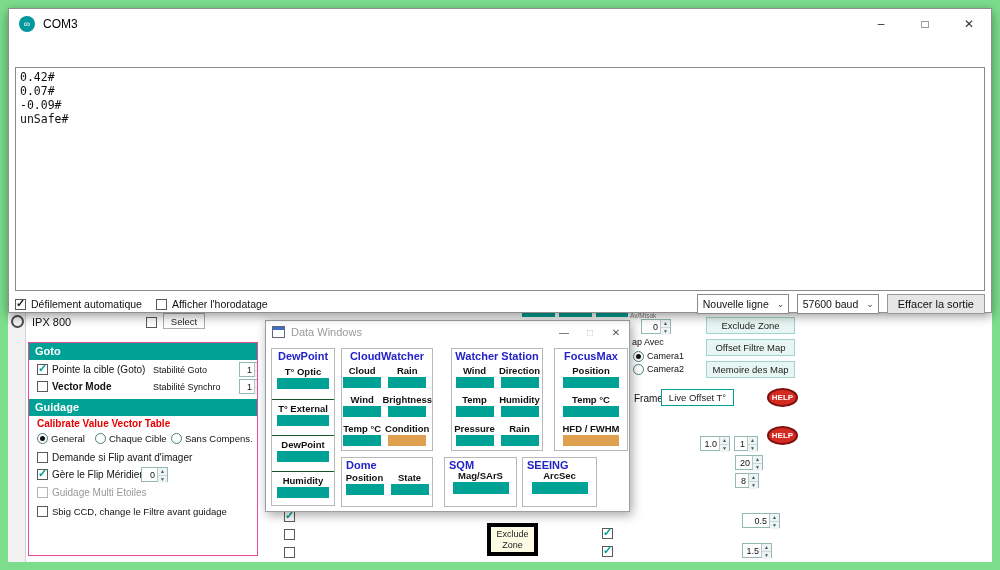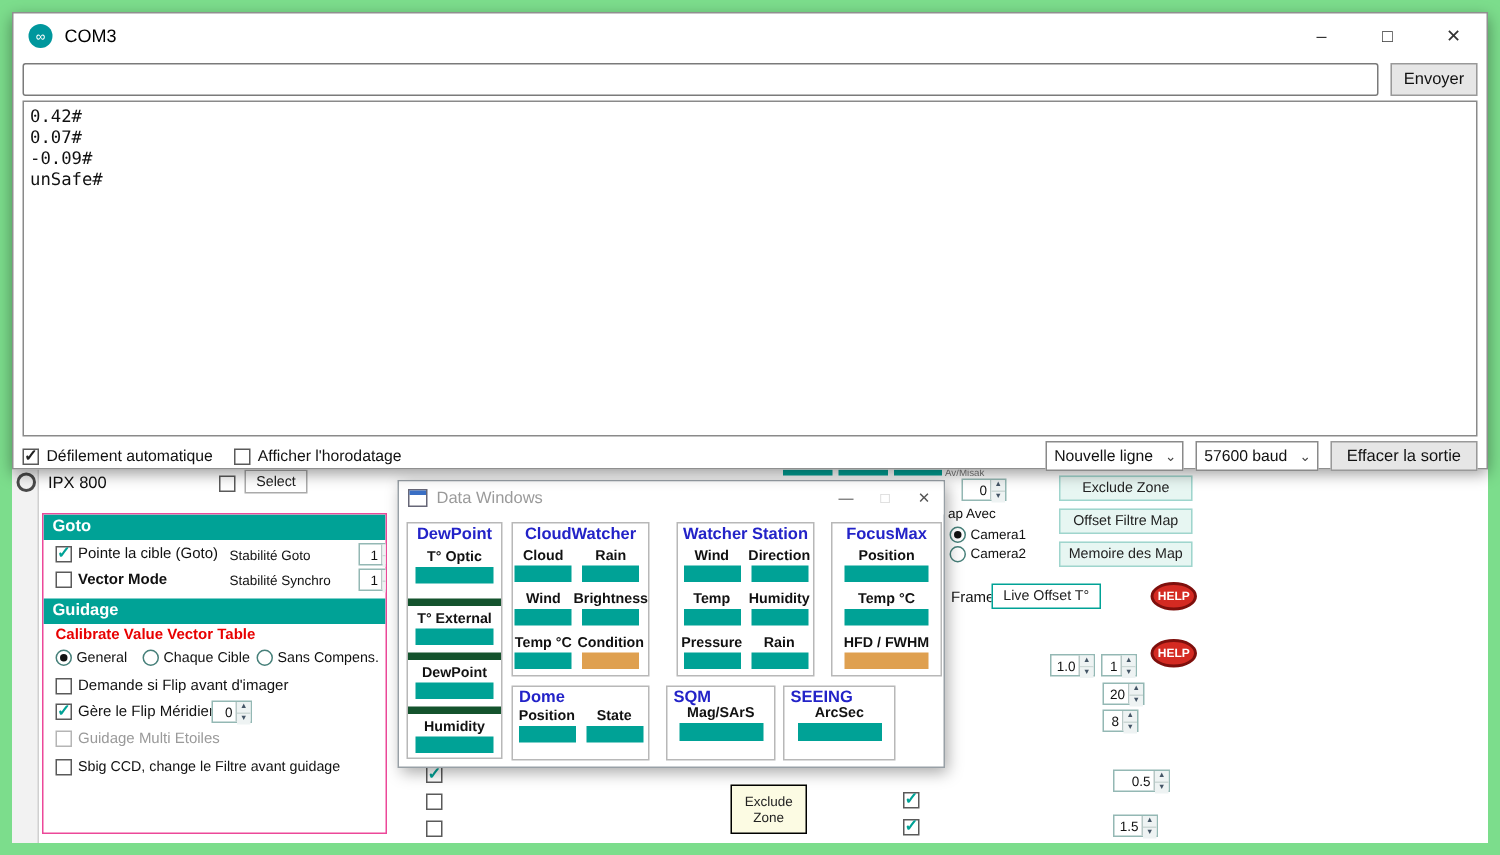--- a/index.html
+++ b/index.html
@@ -34,21 +34,21 @@
   .pl.small { font-size:9px; }
   .pl.red { color:#e80000; font-weight:bold; font-size:10px;text-align:right; }
   .pl.gray { color:#9a9a9a; }
   .pl.bold { font-weight:bold; }
 
   .cyanbtn { position:absolute; width:89px; height:17px; background:#e7f6f2; border:1px solid #9fd5cd; font-size:9.5px; color:#222; display:flex; align-items:center; justify-content:center; z-index:1; white-space:nowrap; }
   .whitebtn { position:absolute; background:#fff; border:1px solid #00a296; font-size:9.5px; color:#222; display:flex; align-items:center; justify-content:center; z-index:1; }
   .help { position:absolute; width:31px; height:19px; background:#d42a22; border:2px solid #7e0f0c; border-radius:50%; color:#fff; font-size:8px; font-weight:bold; display:flex; align-items:center; justify-content:center; z-index:1; }
   .tealtxt { color:#00a296; font-weight:bold; font-size:9px; }
   .sliver { position:absolute; height:4px; background:#00a296; z-index:1; }
-  #cream-btn { position:absolute; left:487px; top:523px; width:51px; height:33px; background:#fcfbe3; border:1px solid #000000; font-size:9px; color:#222; display:flex; align-items:center; justify-content:center; text-align:center; white-space:pre-line; line-height:11px; z-index:1; }
+  #cream-btn { position:absolute; left:487px; top:523px; width:51px; height:33px; background:#fcfbe3; border:4px solid #000000; font-size:9px; color:#222; display:flex; align-items:center; justify-content:center; text-align:center; white-space:pre-line; line-height:11px; z-index:1; }
 
   
   #dark-panel { position:absolute; left:808px; top:305px; width:184px; height:257px; background:#0e0e0e; z-index:1; }
   #half-ring { position:absolute; left:98px; top:6px; width:44px; height:22px; border:5px solid #7d7d7d; border-bottom:none; border-radius:22px 22px 0 0; }
   #dt-header { position:absolute; left:6px; top:82px; width:172px; height:20px; background:#151515; border-bottom:1px solid #222; color:#30d030; font-weight:bold; font-size:11.5px; line-height:20px; padding-left:4px; }
   #cal { position:absolute; left:12px; top:112px; width:30px; height:27px; background:#f2f2f2; border-radius:3px; }
   #cal .top { position:absolute; left:4px; top:3px; right:4px; height:3px; background:#2a2a2a; }
   #cal .grid { position:absolute; left:4px; top:9px; width:22px; height:14px; display:grid; grid-template-columns:repeat(4,1fr); grid-auto-rows:1fr; gap:1px; }
   #cal .grid span { background:#2a2a2a; }
   #clk { position:absolute; left:10px; top:160px; width:27px; height:27px; background:#f2f2f2; border-radius:50%; }
@@ -65,21 +65,21 @@
   .dlg-ctrl { width:26px; height:22px; display:flex; align-items:center; justify-content:center; font-size:10px; color:#555; }
   .dlg-ctrl.dis { color:#c8c8c8; }
   #dlg-ctrls { margin-left:auto; display:flex; }
 
   .grp { position:absolute; border:1px solid #b8b8b8; background:#fff; }
   .gtitle { text-align:center; color:#2323c8; font-weight:bold; font-size:11px; padding-top:1px; height:14px; }
   .gtitle.left { text-align:left; padding-left:4px; font-size:11px; height:12px; }
   .lbl { font-size:9.5px; font-weight:bold; color:#111; text-align:center; white-space:nowrap; overflow:hidden; }
   .sw { height:11px; margin:1px auto 2px; background:#00a296; }
   .sw.orange { background:#dfa050; }
-  .stack-item { height:36px; border-top:5px solid #14532d; padding-top:3px; }
+  .stack-item { height:36px; border-top:1px solid #14532d; padding-top:3px; }
   .stack-item.first { border-top:none; }
   .stack-item .sw { width:52px; }
   .g2 { display:grid; grid-template-columns:1fr 1fr; }
   .g2 .cell { height:29px; padding-top:2px; }
   .g2 .sw { width:38px; }
   .fm-item { height:29px; padding-top:2px; }
   .fm-item .sw { width:56px; }
   .single .sw { width:56px; height:12px; }
 
   
@@ -371,24 +371,20 @@
   <div id="com3">
     <div id="com3-titlebar">
       <span id="com3-icon">∞</span>
       <span id="com3-title">COM3</span>
       <span id="com3-ctrls">
         <span class="win-btn">–</span>
         <span class="win-btn">□</span>
         <span class="win-btn">✕</span>
       </span>
     </div>
-    <div id="com3-input-row">
-      <input id="serial-input" type="text" value="" style="">
-      <div class="gbtn" id="envoyer">Envoyer</div>
-    </div>
     <div id="com3-output">0.42#
 0.07#
 -0.09#
 unSafe#</div>
     <div id="com3-bottom">
       <span class="cb inline checked" style="position:relative;"></span>
       <span class="cbl">Défilement automatique</span>
       <span class="cb inline" style="position:relative; margin-left:14px;"></span>
       <span class="cbl">Afficher l'horodatage</span>
       <span style="margin-left:auto;"></span>

